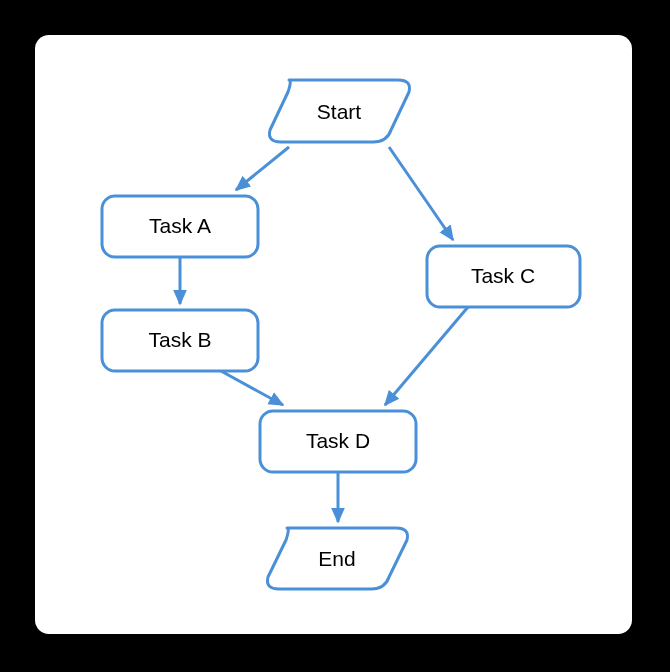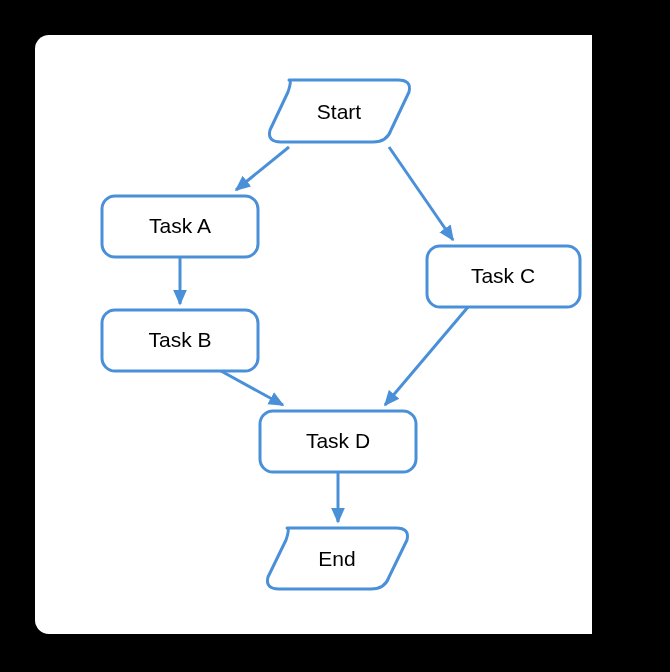--- a/index.html
+++ b/index.html
@@ -2,21 +2,21 @@
 <html><head>
 <meta charset="utf-8">
 <style>
   html, body {
     margin: 0;
     padding: 0;
     background: #000000;
   }
   #root {
     position: relative;
-    width: 592px;
+    width: 670px;
     height: 672px;
     background: #000000;
     overflow: hidden;
   }
   #card {
     position: absolute;
     left: 35px;
     top: 35px;
     width: 597px;
     height: 599px;

